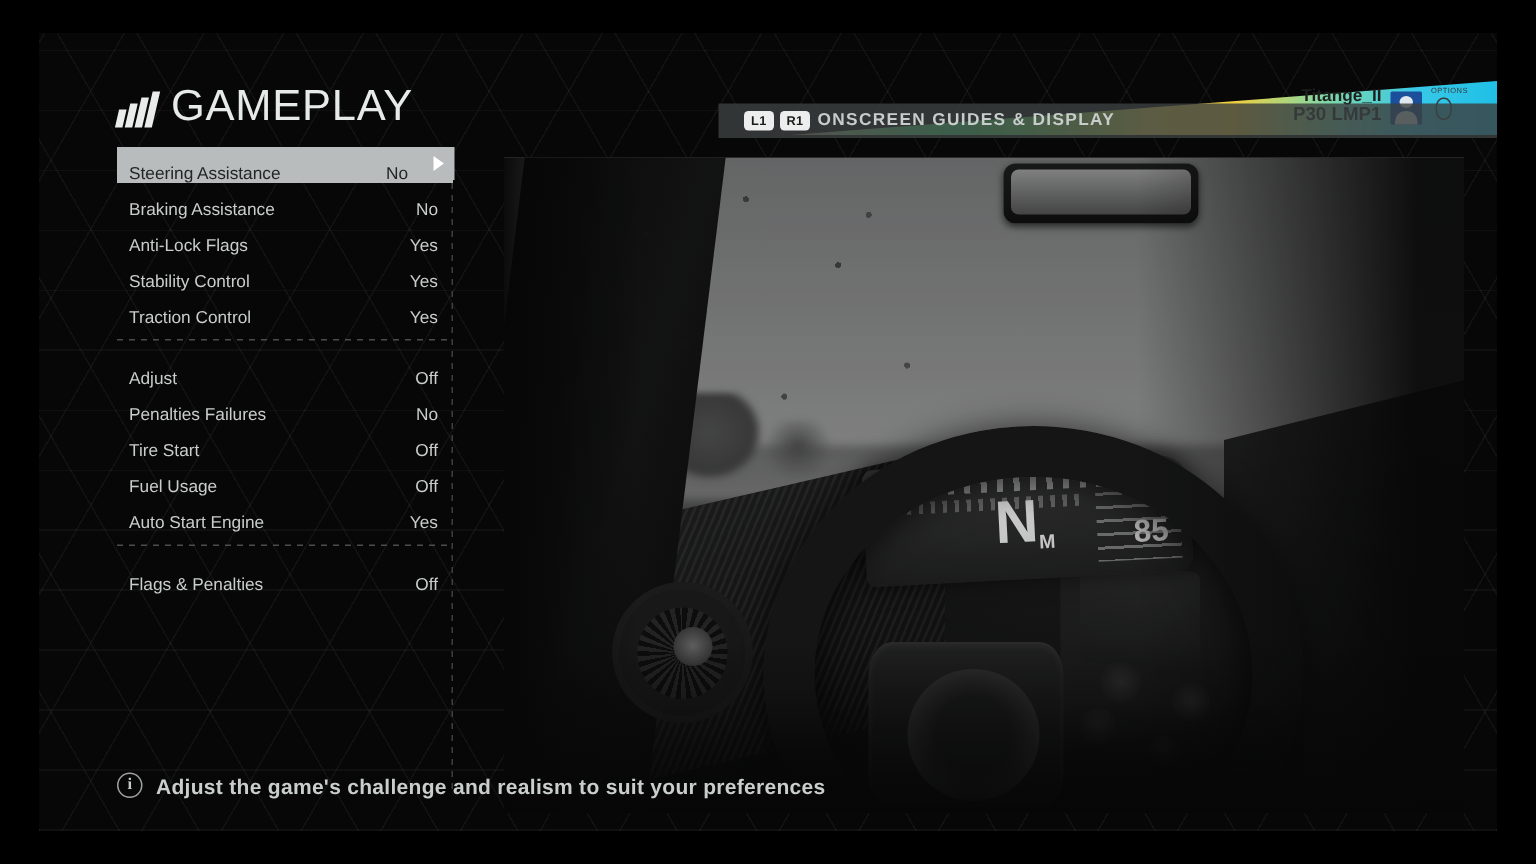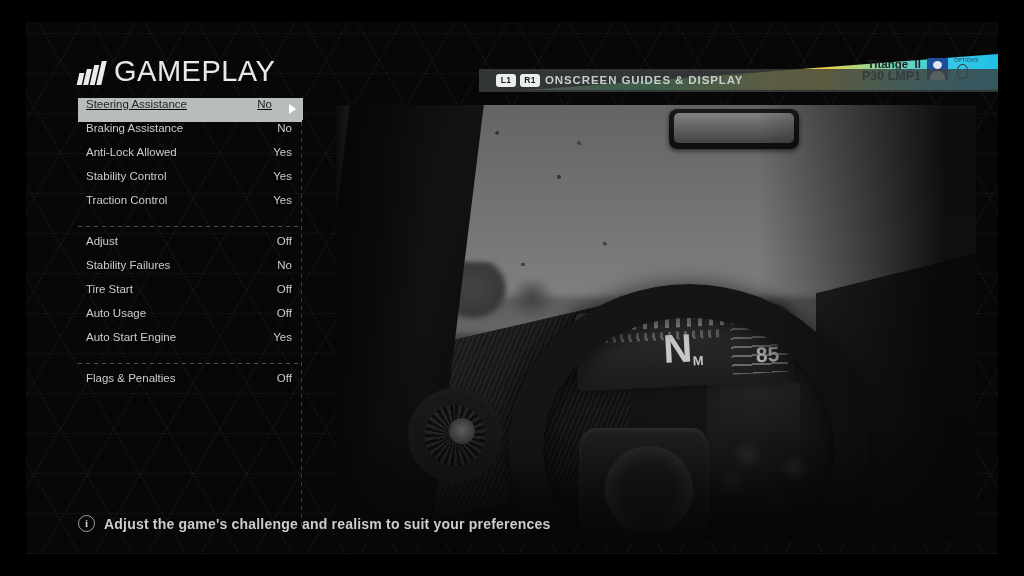--- a/index.html
+++ b/index.html
@@ -134,21 +134,21 @@
   #title { position:absolute; left:88px; top:1px; font-size:29px; letter-spacing:.5px;
            color:#e6eae8; font-family:"Liberation Sans",sans-serif; font-weight:400; }
 
   
   #gradbar {
     position:absolute; left:455px; top:0; width:517px; height:36px;
     background:linear-gradient(90deg,#e8486f 0%, #8fcf8e 16%, #3be57c 30%, #6ee06a 40%,
                #e9dd55 55%, #f0cf3f 66%, #7fd8a8 78%, #36c8e8 90%, #20bfe6 100%);
     clip-path:polygon(46px 36px, 517px 0, 517px 36px);
   }
-  #playerbox { position:absolute; right:26px; top:4px; display:flex; align-items:flex-start; gap:6px; }
+  #playerbox { position:absolute; right:26px; top:4px; display:flex; align-items:flex-end; gap:6px; }
   #pnames { text-align:right; line-height:1.05; color:#1d1f1f; font-weight:bold; }
   #pname { font-size:11.5px; }
   #pcar  { font-size:12.5px; }
   #avatar { width:21px; height:22px; background:#1b4f9c; position:relative; border-radius:1px;}
   #avatar:before{ content:""; position:absolute; left:6px; top:3px; width:9px; height:8px;
                   border-radius:50%; background:#dfe6ee;}
   #avatar:after{ content:""; position:absolute; left:3px; bottom:0; width:15px; height:9px;
                  border-radius:7px 7px 0 0; background:#dfe6ee;}
   #optwrap{ position:relative; width:18px; height:24px;}
   #optlabel{ position:absolute; top:-1px; left:0; font-size:5px; color:#3a3c3c; letter-spacing:.3px;}
@@ -169,22 +169,22 @@
   }
   .btnpad { position:absolute; top:5px; width:20px; height:13px; border-radius:3px;
             background:#eceeed; color:#1a1c1c; font-size:8.5px; font-weight:bold;
             text-align:center; line-height:13px; letter-spacing:.3px; }
   #btnL1 { left:17px; } #btnR1 { left:41px; }
   #tabname { position:absolute; left:66px; top:5px; font-size:11.5px; font-weight:bold;
              letter-spacing:.9px; color:#c8cccb; }
 
   
   #panel { position:absolute; left:52px; top:76px; width:224px; }
-  .row { position:relative; height:24px; display:flex; align-items:flex-start;
-         padding:0 10px 0 8px;text-decoration:underline; }
+  .row { position:relative; height:24px; display:flex; align-items:flex-end;
+         padding:0 10px 0 8px; }
   .row .lbl { font-size:11.5px; color:#c9cdcb; flex:1; }
   .row .val { font-size:11.5px; color:#c9cdcb; }
   .row.selected { background:#b9bcbc; padding-right:30px; }
   .row.selected .lbl, .row.selected .val { color:#232626; }
   .arrows { position:absolute; right:6px; top:50%; transform:translateY(-50%);
             display:flex; gap:3px; align-items:center; }
   .arrows .a { width:0;height:0;border-top:5px solid transparent;border-bottom:5px solid transparent;}
   .arrows .al { border-right:6px solid #ffffff; }
   .arrows .ar { border-left:6px solid #ffffff; }
   .group-sep { height:1px; margin:8px 0 8px 0;
@@ -286,46 +286,46 @@
           <span class="arrows">
             <span class="a al"></span>
             <span class="a ar"></span>
           </span>
         </div>
         <div class="row">
           <span class="lbl">Braking Assistance</span>
           <span class="val">No</span>
         </div>
         <div class="row">
-          <span class="lbl">Anti-Lock Allowed</span>
+          <span class="lbl">Anti-Lock Flags</span>
           <span class="val">Yes</span>
         </div>
         <div class="row">
           <span class="lbl">Stability Control</span>
           <span class="val">Yes</span>
         </div>
         <div class="row">
           <span class="lbl">Traction Control</span>
           <span class="val">Yes</span>
         </div>
         <div class="group-sep"></div>
         <div class="row">
           <span class="lbl">Adjust</span>
           <span class="val">Off</span>
         </div>
         <div class="row">
-          <span class="lbl">Stability Failures</span>
+          <span class="lbl">Penalties Failures</span>
           <span class="val">No</span>
         </div>
         <div class="row">
           <span class="lbl">Tire Start</span>
           <span class="val">Off</span>
         </div>
         <div class="row">
-          <span class="lbl">Auto Usage</span>
+          <span class="lbl">Fuel Usage</span>
           <span class="val">Off</span>
         </div>
         <div class="row">
           <span class="lbl">Auto Start Engine</span>
           <span class="val">Yes</span>
         </div>
         <div class="group-sep"></div>
         <div class="row">
           <span class="lbl">Flags &amp; Penalties</span>
           <span class="val">Off</span>

